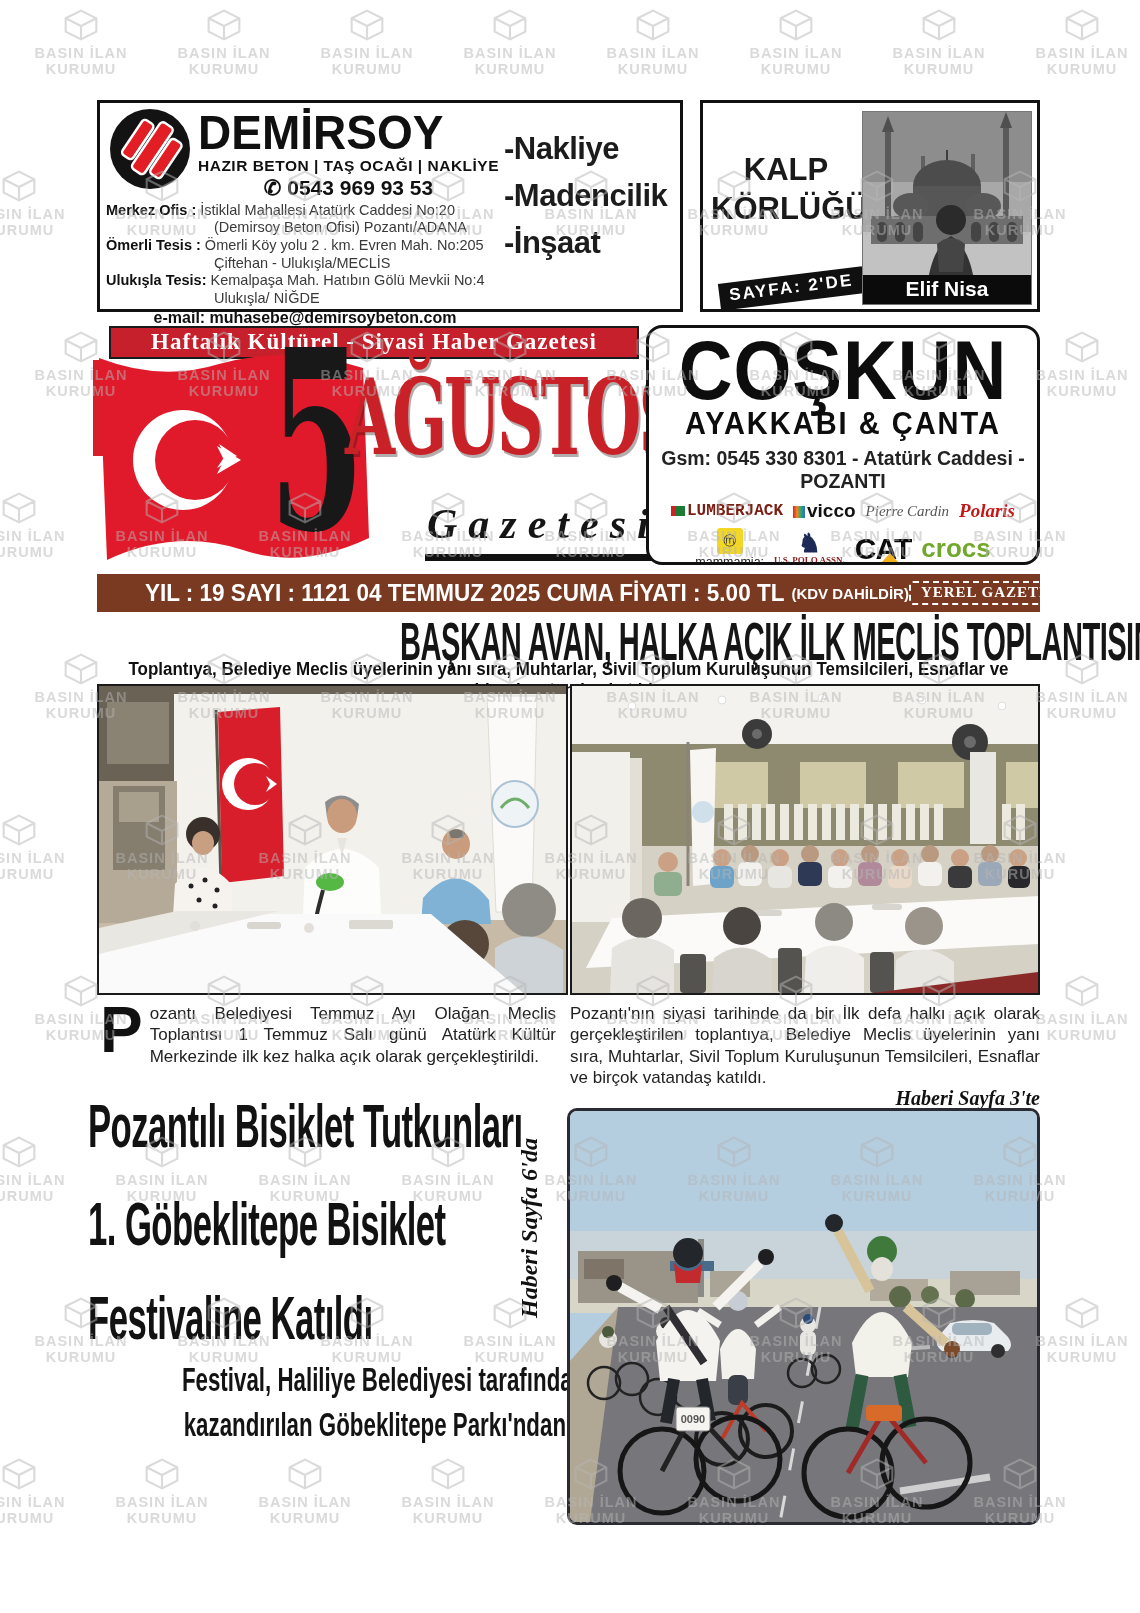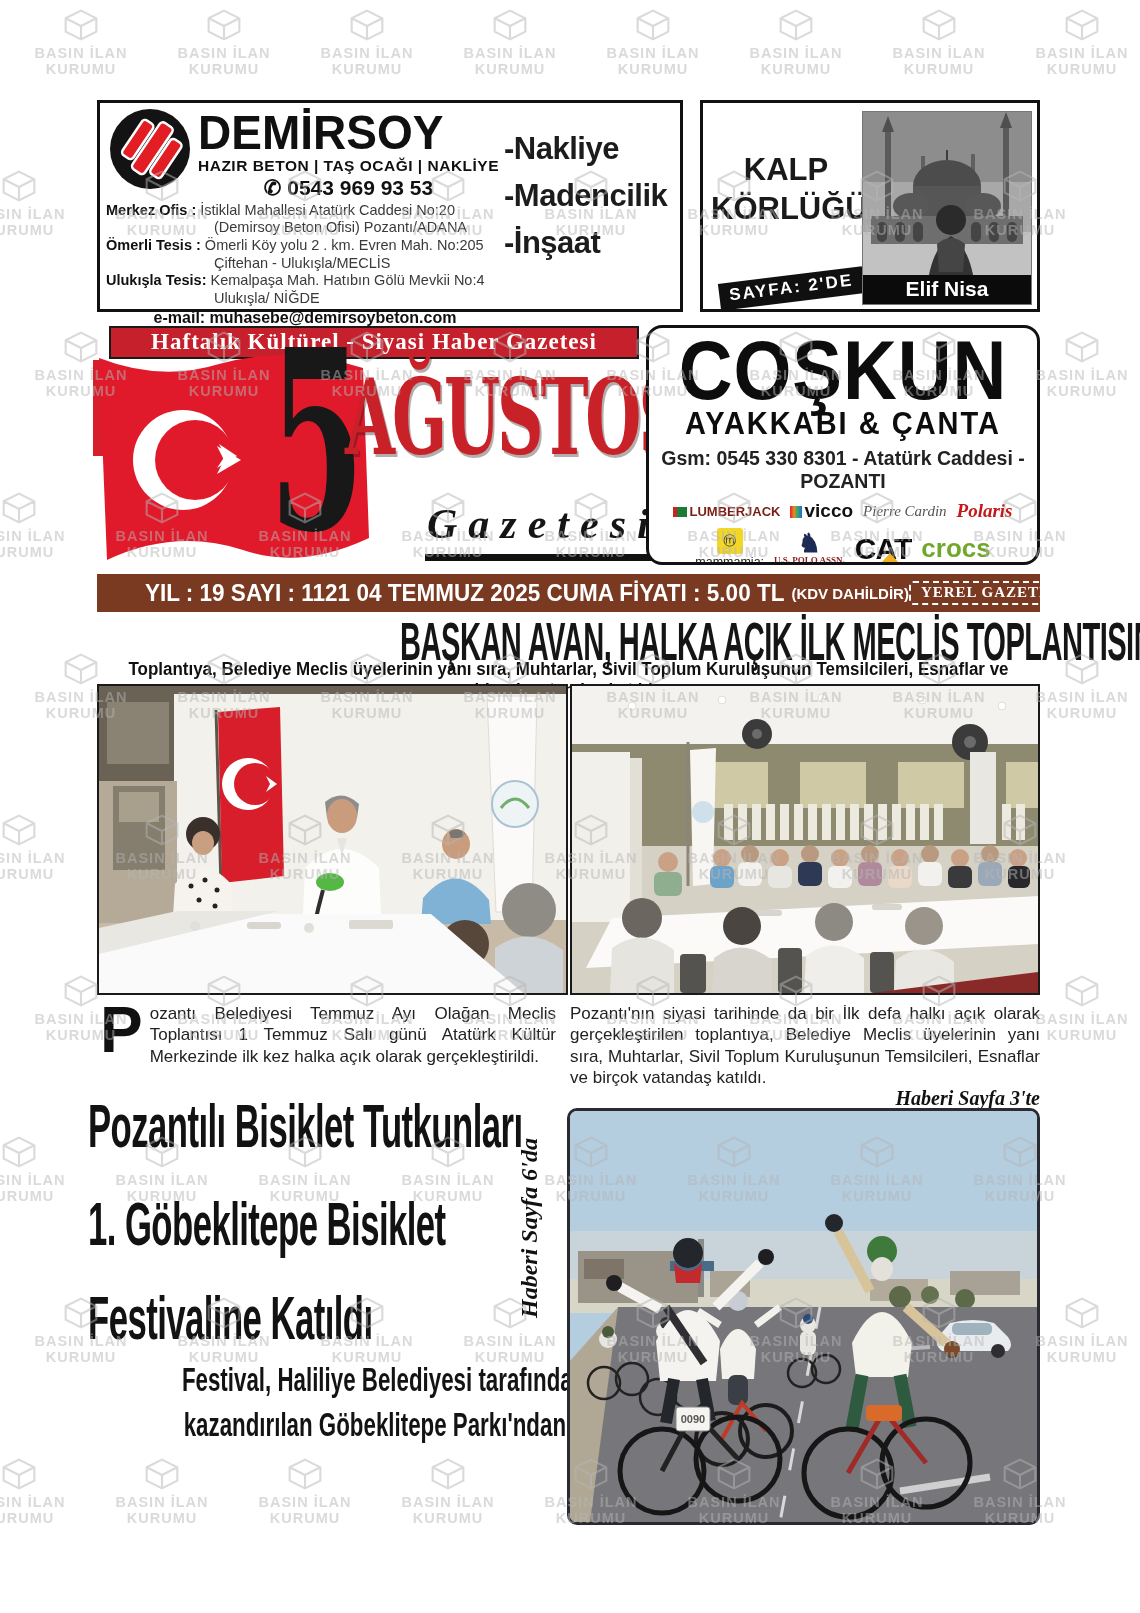--- a/index.html
+++ b/index.html
@@ -43,21 +43,21 @@
   .mast-agustos{position:absolute;left:248px;top:46px;font-family:"DejaVu Serif",serif;font-weight:bold;font-size:104px;line-height:1;color:#c92128;
     transform:scale(0.62,1);transform-origin:left top;letter-spacing:-5px;text-shadow:3px 3px 0 rgba(40,20,20,0.35);white-space:nowrap;}
   .mast-gazetesi{position:absolute;left:328px;top:180px;font-family:"Liberation Serif",serif;font-style:italic;font-weight:bold;font-size:42px;letter-spacing:11px;color:#151515;
     border-bottom:7px solid #111;padding:0 4px 6px 2px;white-space:nowrap;}
   .ad-coskun{left:646px;top:325px;width:394px;height:240px;border:3px solid #111;border-radius:16px;background:#fff;box-sizing:border-box;text-align:center;overflow:hidden;}
   .cos-name{font-size:76px;font-weight:bold;letter-spacing:1px;line-height:0.95;margin-top:6px;color:#0d0d0d;transform:scale(0.98,1.1);}
   .cos-sub{font-size:29px;font-weight:bold;letter-spacing:2px;color:#0d0d0d;margin-top:2px;transform:scaleY(1.05);}
   .cos-contact{font-size:19.5px;font-weight:bold;color:#222;margin-top:6px;}
   .cos-brands{display:flex;flex-wrap:wrap;justify-content:center;align-items:center;column-gap:10px;row-gap:6px;margin-top:7px;padding:0 8px;}
   .brand{white-space:nowrap;}
-  .b-lumber{font-family:Liberation Sans, sans-serif;font-size:13px;font-weight:bold;color:#7a1d12;}
+  .b-lumber{font-family:Liberation Mono, monospace;font-size:16px;font-weight:bold;color:#7a1d12;}
   .b-lumber .sq{display:inline-block;width:10px;height:10px;background:#1c7a34;border-left:4px solid #c22;vertical-align:middle;margin-right:2px;}
   .b-vicco{font-size:19px;font-weight:bold;color:#111;}
   .b-vicco .sq{display:inline-block;width:12px;height:12px;background:linear-gradient(90deg,#d22,#e82,#2a7,#36c);vertical-align:middle;margin-right:2px;}
   .b-pierre{font-family:"Liberation Serif",serif;font-style:italic;font-size:15px;color:#555;}
   .b-polaris{font-family:"Liberation Serif",serif;font-style:italic;font-weight:bold;font-size:19px;color:#c41818;}
   .b-mamma{font-size:12.5px;color:#222;}
   .b-mamma .sq{display:inline-block;width:26px;height:26px;background:#f2d727;color:#333;font-size:13px;line-height:26px;text-align:center;border-radius:3px;display:block;margin:0 auto 1px;}
   .b-uspolo{font-family:"Liberation Serif",serif;font-size:9px;font-weight:bold;color:#8a1d1d;text-align:center;}
   .b-uspolo .kn{font-size:26px;color:#1c2a55;line-height:0.9;display:block;}
   .b-cat{font-size:30px;font-weight:bold;color:#0c0c0c;letter-spacing:-1px;position:relative;}

